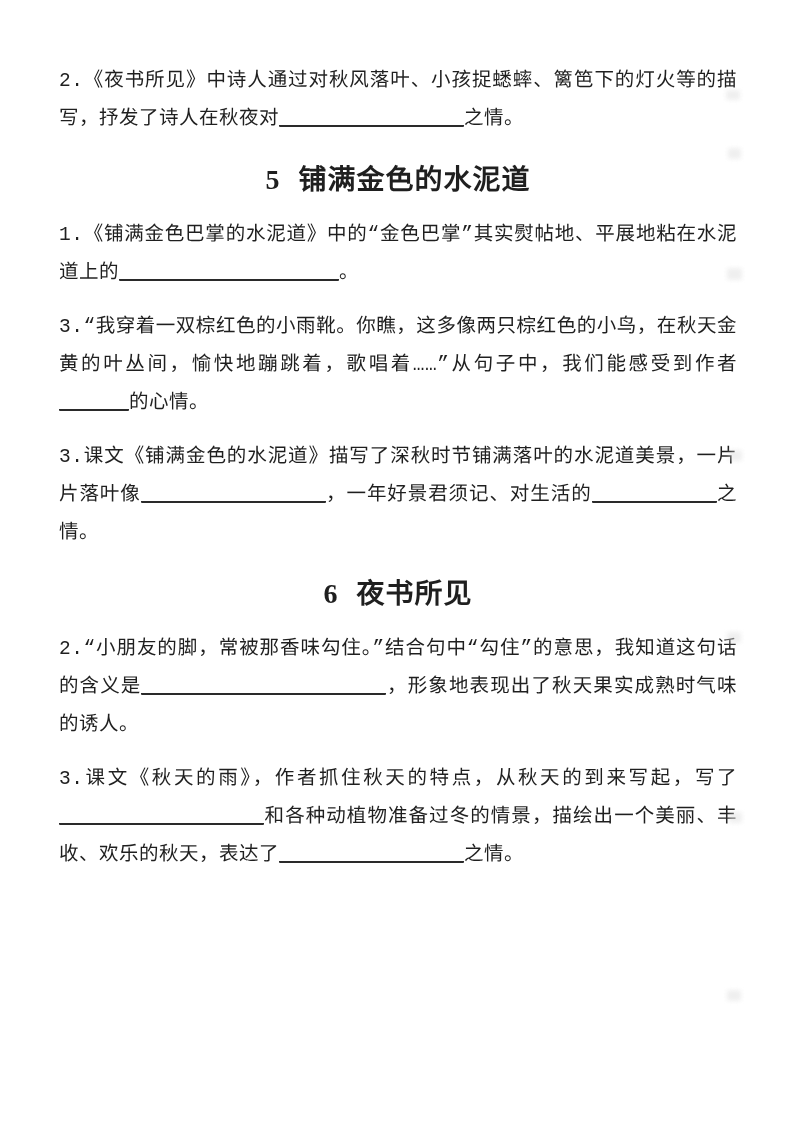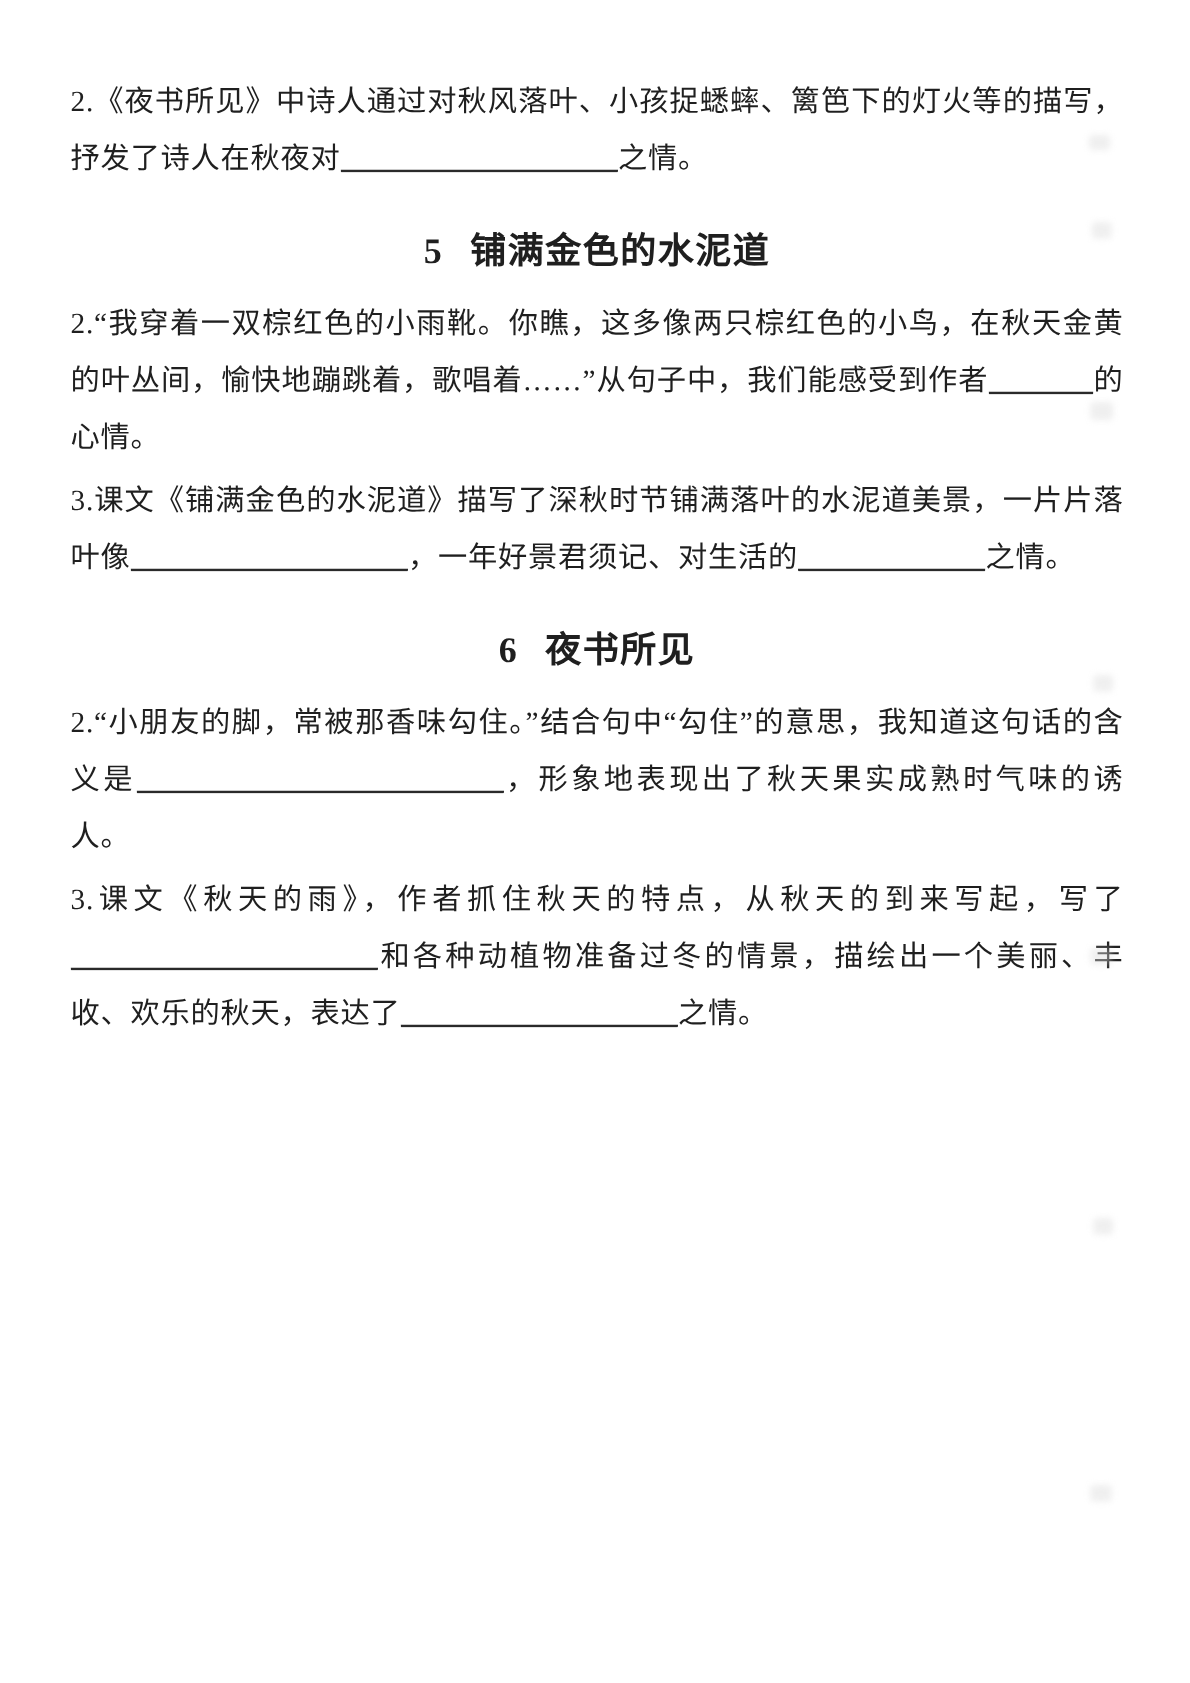--- a/index.html
+++ b/index.html
@@ -17,29 +17,30 @@
   }
   .sheet {
     position: absolute;
     top: 46px;
     left: 43px;
     width: 710px;
     font-size: 19.5px;
     line-height: 38px;
   }
   p.question {
-    margin: 4px;
+    margin: 16px;
     text-align: justify;
     text-justify: inter-ideograph;
     letter-spacing: 0.5px;
+    font-family: Liberation Mono, monospace;
   }
   .heading {
     text-align: center;
     font-weight: 700;
-    font-size: 24px;
+    font-size: 28px;
     line-height: 40px;
     margin: 22px 0 10px 0;
     letter-spacing: 1px;
   }
   .heading .sec-num {
     margin-right: 18px;
     font-family: "Liberation Serif", "DejaVu Serif", serif;
   }
   .blank {
     display: inline-block;
@@ -63,21 +64,22 @@
   .a5 { left: 727px; top: 632px; width: 14px; height: 11px; }
   .a6 { left: 729px; top: 812px; width: 13px; height: 11px; }
   .a7 { left: 727px; top: 990px; width: 14px; height: 11px; }
 </style>
 </head>
 <body>
 
 <main class="sheet">
     <p class="question"><span>2.《夜书所见》中诗人通过对秋风落叶、小孩捉蟋蟀、篱笆下的灯火等的描写，抒发了诗人在秋夜对</span><span class="blank" style="width: 185px;"></span><span>之情。</span></p>
     <div class="heading"><span class="sec-num">5</span><span>铺满金色的水泥道</span></div>
-    <p class="question"><span>2.“我穿着一双棕红色的小雨靴。你瞧，这多像两只棕红色的小鸟，在秋天金黄的叶丛间，愉快地蹦跳着，歌唱着……”从句子中，我们能感受到作者</span><span class="blank" style="width: 70px;"></span><span>的心情。</span></p>
+    <p class="question"><span>1.《铺满金色巴掌的水泥道》中的“金色巴掌”其实熨帖地、平展地粘在水泥道上的</span><span class="blank" style="width: 220px;"></span><span>。</span></p>
+    <p class="question"><span>3.“我穿着一双棕红色的小雨靴。你瞧，这多像两只棕红色的小鸟，在秋天金黄的叶丛间，愉快地蹦跳着，歌唱着……”从句子中，我们能感受到作者</span><span class="blank" style="width: 70px;"></span><span>的心情。</span></p>
     <p class="question"><span>3.课文《铺满金色的水泥道》描写了深秋时节铺满落叶的水泥道美景，一片片落叶像</span><span class="blank" style="width: 185px;"></span><span>，一年好景君须记、对生活的</span><span class="blank" style="width: 125px;"></span><span>之情。</span></p>
     <div class="heading"><span class="sec-num">6</span><span>夜书所见</span></div>
     <p class="question"><span>2.“小朋友的脚，常被那香味勾住。”结合句中“勾住”的意思，我知道这句话的含义是</span><span class="blank" style="width: 245px;"></span><span>，形象地表现出了秋天果实成熟时气味的诱人。</span></p>
     <p class="question"><span>3.课文《秋天的雨》，作者抓住秋天的特点，从秋天的到来写起，写了</span><span class="blank" style="width: 205px;"></span><span>和各种动植物准备过冬的情景，描绘出一个美丽、丰收、欢乐的秋天，表达了</span><span class="blank" style="width: 185px;"></span><span>之情。</span></p>
   </main>
 
 <div class="artifact a1"></div>
 <div class="artifact a2"></div>
 <div class="artifact a3"></div>
 <div class="artifact a4"></div>

